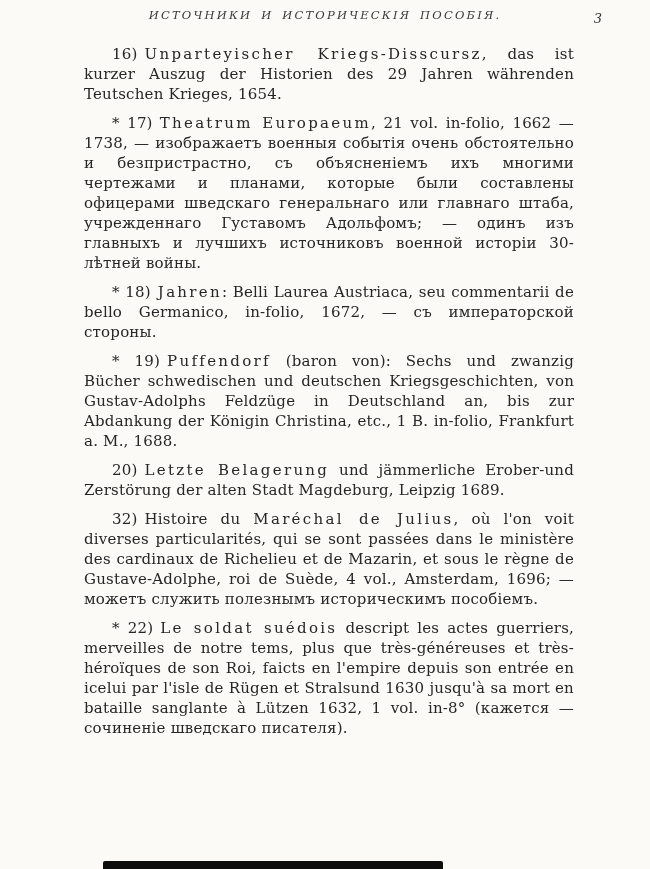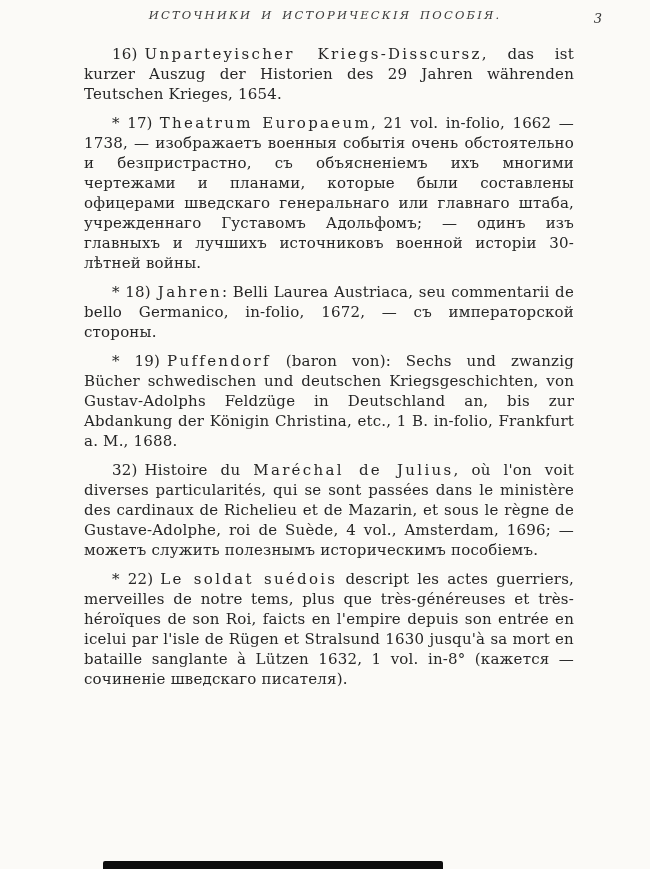--- a/index.html
+++ b/index.html
@@ -84,20 +84,21 @@
   <main class="text-block">
 
     <p class="entry"><span class="num">16)</span><span></span><span class="sp">Unparteyischer Kriegs-Disscursz</span><span>, das ist kurzer Auszug der Historien des 29 Jahren währenden Teutschen Krieges, 1654.</span></p>
 
     <p class="entry"><span class="num">* 17)</span><span></span><span class="sp">Theatrum Europaeum</span><span>, 21 vol. in-folio, 1662 — 1738, — изображаетъ военныя событія очень обстоятельно и безпристрастно, съ объясненіемъ ихъ многими чертежами и планами, которые были составлены офицерами шведскаго генеральнаго или главнаго штаба, учрежденнаго Густавомъ Адольфомъ; — одинъ изъ главныхъ и лучшихъ источниковъ военной исторіи 30-лѣтней войны.</span></p>
 
     <p class="entry"><span class="num">* 18)</span><span></span><span class="sp">Jahren</span><span>: Belli Laurea Austriaca, seu commentarii de bello Germanico, in-folio, 1672, — съ императорской стороны.</span></p>
 
     <p class="entry"><span class="num">* 19)</span><span></span><span class="sp">Puffendorf</span><span> (baron von): Sechs und zwanzig Bücher schwedischen und deutschen Kriegsgeschichten, von Gustav-Adolphs Feldzüge in Deutschland an, bis zur Abdankung der Königin Christina, etc., 1 B. in-folio, Frankfurt a. M., 1688.</span></p>
 
+    <p class="entry"><span class="num">20)</span><span></span><span class="sp">Letzte Belagerung</span><span> und jämmerliche Erober-und Zerstörung der alten Stadt Magdeburg, Leipzig 1689.</span></p>
 
     <p class="entry"><span class="num">32)</span><span>Histoire du </span><span class="sp">Maréchal de Julius</span><span>, où l'on voit diverses particularités, qui se sont passées dans le ministère des cardinaux de Richelieu et de Mazarin, et sous le règne de Gustave-Adolphe, roi de Suède, 4 vol., Amsterdam, 1696; — можетъ служить полезнымъ историческимъ пособіемъ.</span></p>
 
 
     <p class="entry"><span class="num">* 22)</span><span></span><span class="sp">Le soldat suédois</span><span> descript les actes guerriers, merveilles de notre tems, plus que très-généreuses et très-héroïques de son Roi, faicts en l'empire depuis son entrée en icelui par l'isle de Rügen et Stralsund 1630 jusqu'à sa mort en bataille sanglante à Lützen 1632, 1 vol. in-8° (кажется — сочиненіе шведскаго писателя).</span></p>
 
   </main>
 
   <div class="scan-bar"></div>
 

